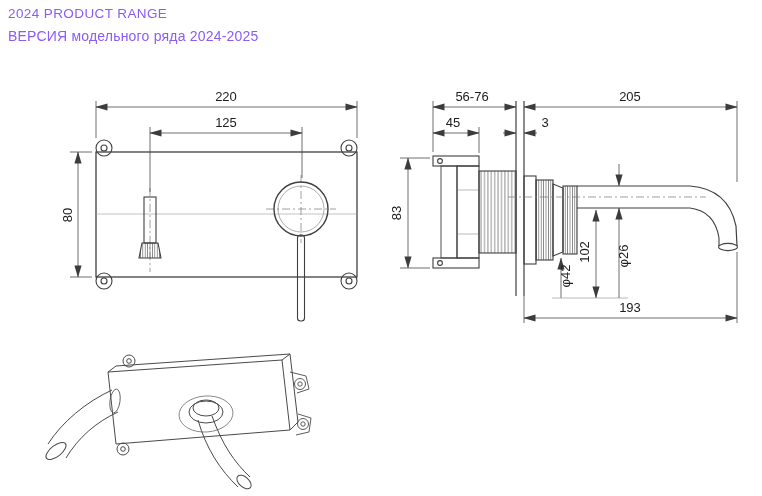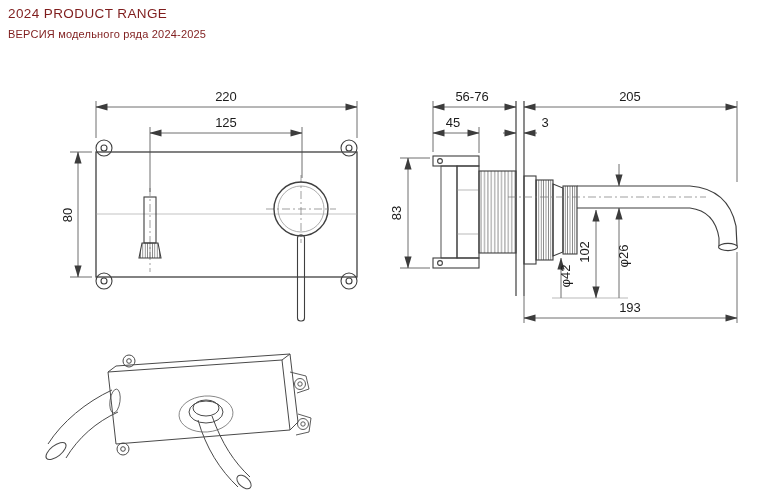--- a/index.html
+++ b/index.html
@@ -1,20 +1,20 @@
 <!DOCTYPE html>
 <html><head>
 <meta charset="utf-8">
 <style>
   html,body{margin:0;padding:0;background:#ffffff;}
   body{width:762px;height:496px;overflow:hidden;font-family:"Liberation Sans",sans-serif;}
   .page{position:relative;width:762px;height:496px;background:#ffffff;}
-  .header{position:absolute;left:8px;top:6px;color:#7f1d1d;}
+  .header{position:absolute;left:8px;top:6px;color:#8b5cf6;}
   .title{font-size:13.5px;letter-spacing:.4px;margin-bottom:7px;}
-  .subtitle{font-size:11px;letter-spacing:.2px;text-align:right;}
+  .subtitle{font-size:14px;letter-spacing:.2px;text-align:right;}
   svg.drawing{position:absolute;left:0;top:0;}
   .dim{font-size:13px;fill:#1c1c1c;font-family:"Liberation Sans",sans-serif;}
 </style>
 </head>
 <body>
 
 <div class="page">
 
   <div class="header">
     <div class="title">2024 PRODUCT RANGE</div>

